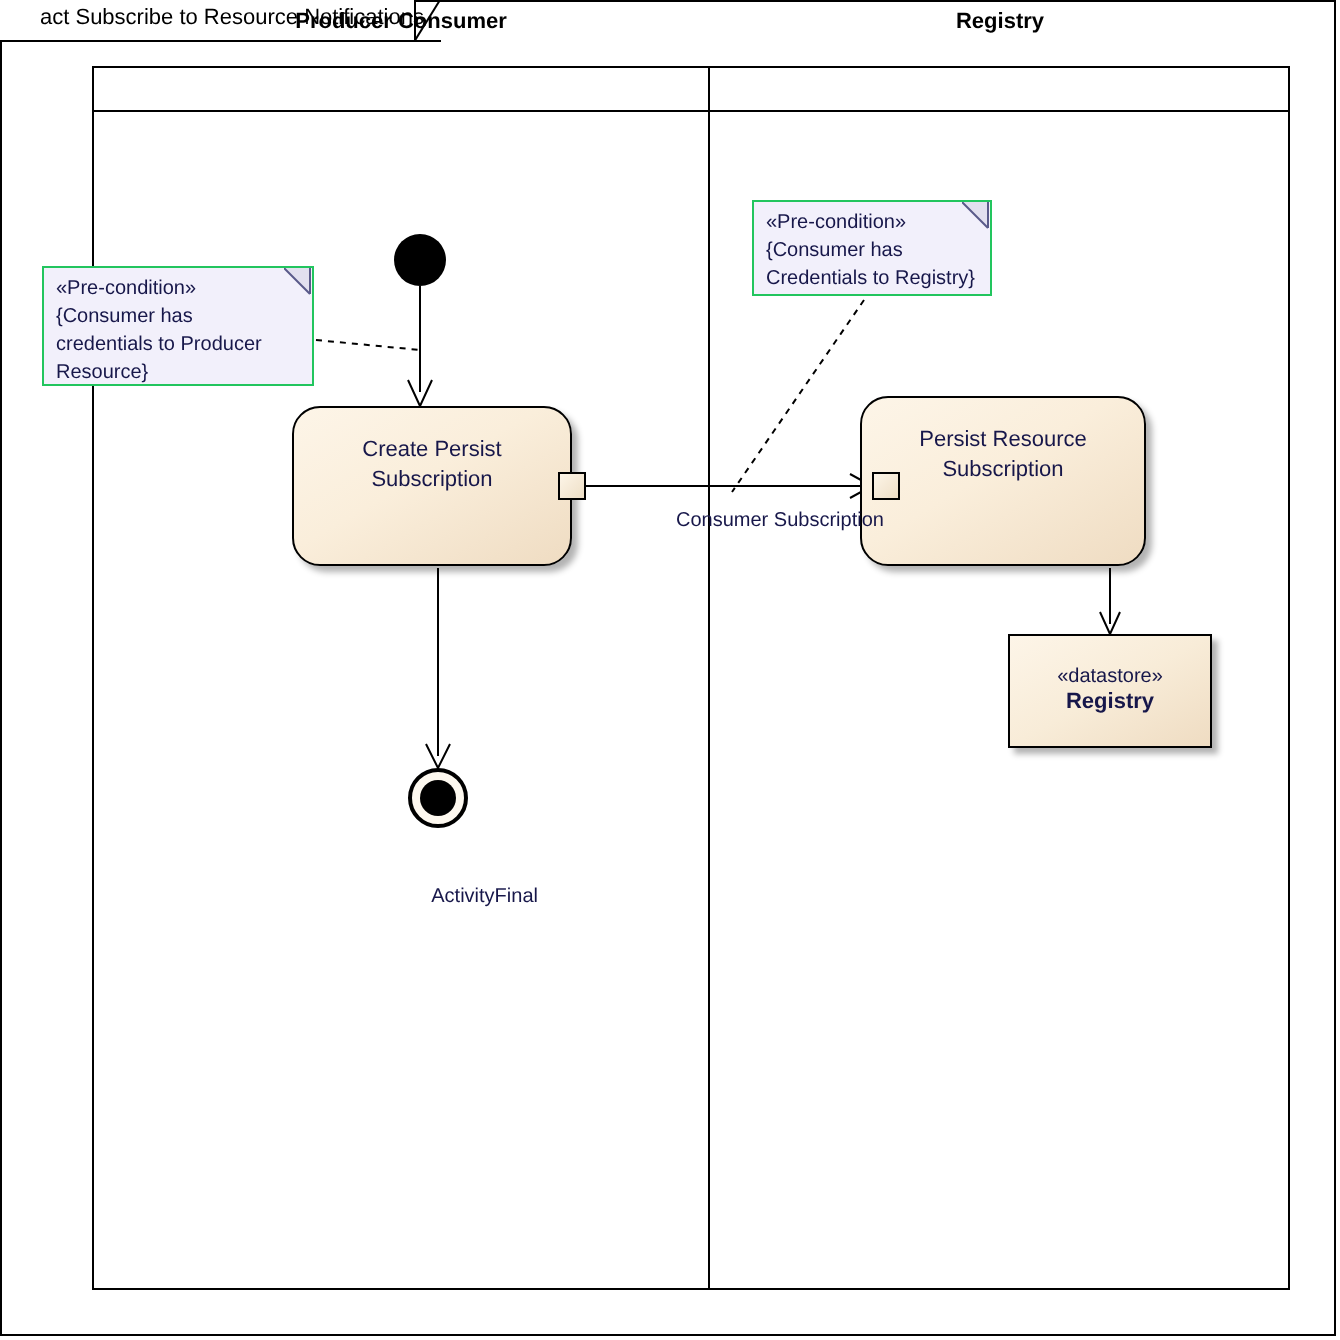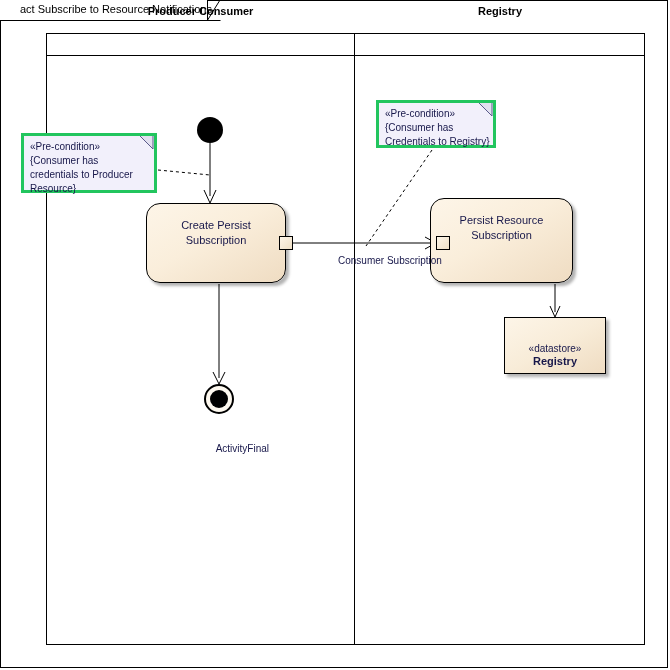--- a/index.html
+++ b/index.html
@@ -113,21 +113,21 @@
   
   .datastore {
     position: absolute;
     box-sizing: border-box;
     border: 1px solid #000000;
     background: linear-gradient(to bottom right, #fdf5e8 0%, #f8ecd8 50%, #efdcc2 100%);
     box-shadow: 3px 3px 3px rgba(0,0,0,0.30);
     text-align: center;
   }
   .datastore-stereotype {
-    margin-top: 25px;
+    margin-top: 15px;
     font-size: 10px;
     color: #17174a;
   }
   .datastore-name {
     margin-top: 1px;
     font-size: 11px;
     font-weight: bold;
     color: #17174a;
   }
   
@@ -136,21 +136,21 @@
     width: 14px; height: 14px;
     box-sizing: border-box;
     border: 1px solid #000000;
     background: linear-gradient(to bottom right, #fdf5e8, #eedfc6);
   }
   
   .note {
     position: absolute;
     box-sizing: border-box;
     background: #f2f0fb;
-    border: 3px solid #22c55e;
+    border: 1px solid #22c55e;
   }
   .note-text {
     position: absolute;
     left: 6px; top: 4px;
     font-size: 10px;
     line-height: 14px;
     color: #17174a;
     white-space: pre-line;
   }
   .note-fold {

